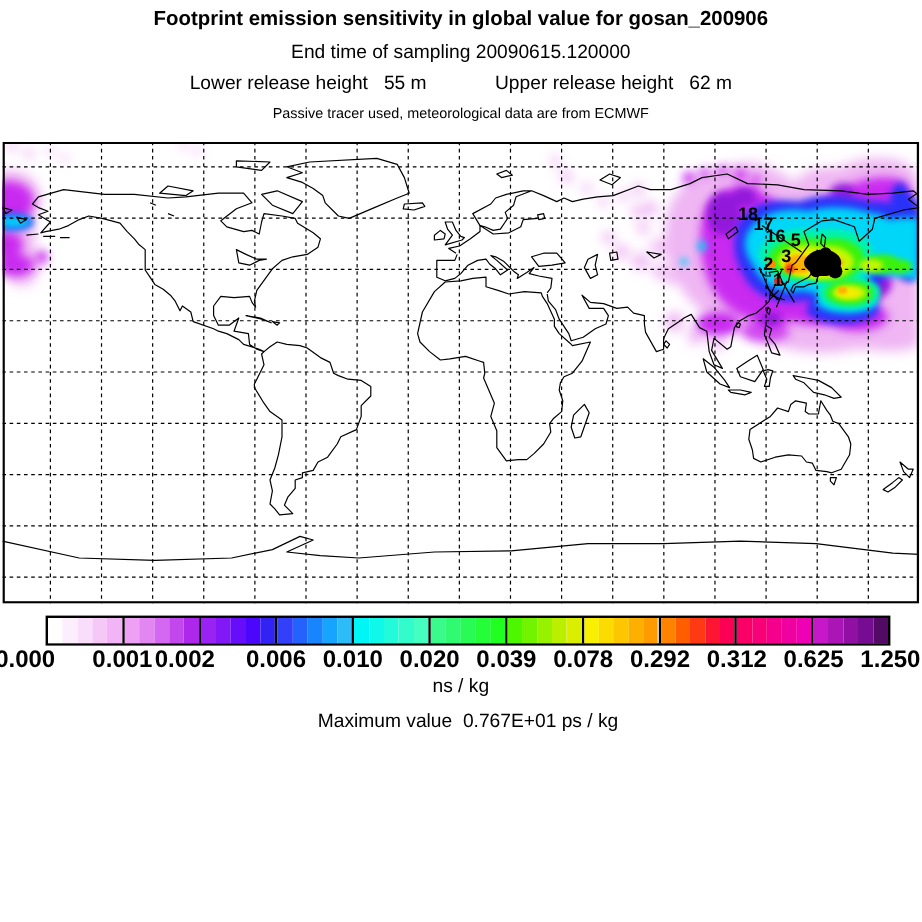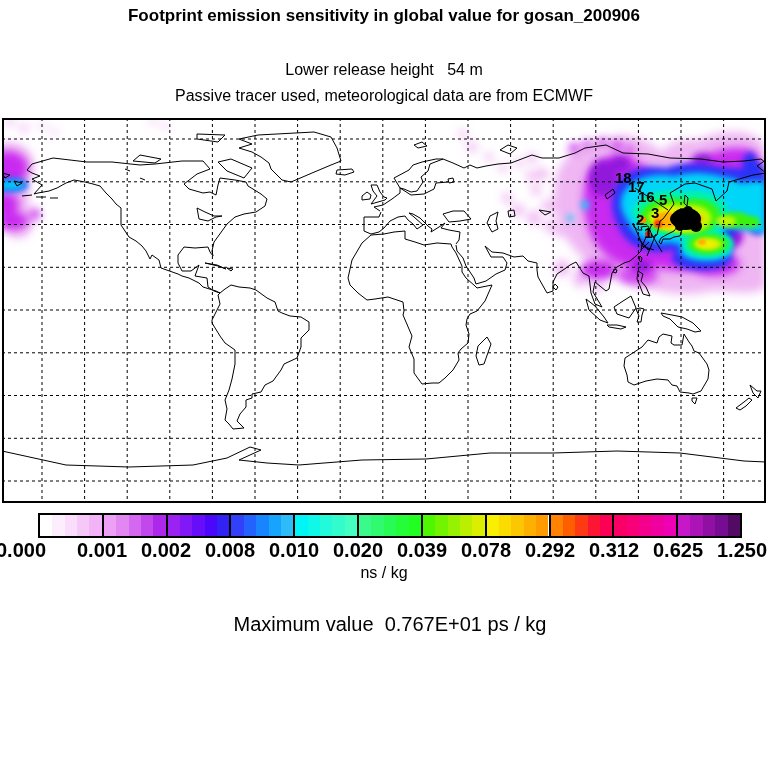--- a/index.html
+++ b/index.html
@@ -4,42 +4,44 @@
 <style>
   html,body{margin:0;padding:0;background:#fff;}
   body{width:768px;height:768px;position:relative;overflow:hidden;
        font-family:"Liberation Sans",sans-serif;color:#000;}
   .hline{position:absolute;left:0;right:0;text-align:center;white-space:pre;}
   .title{top:6px;font-size:17px;font-weight:bold;}
   .sub{font-size:16px;display:flex;justify-content:center;}
   .sub span{white-space:pre;}
   .l2{top:35px;column-gap:33px;gap:33px;}
   .l3{top:61px;gap:57px;}
-  .l4{top:87px;font-size:16px;}
+  .l4{top:87px;font-size:12px;}
   #map{position:absolute;left:2px;top:118px;width:764px;height:385px;}
   
   #cbar{position:absolute;left:38px;top:513px;width:704px;height:25px;
         border:2px solid #000;box-sizing:border-box;display:flex;background:#fff;}
   #cbar .seg{flex:1 1 0;display:flex;}
   #cbar .seg + .seg{border-left:2px solid #000;}
   #cbar .cell{flex:1 1 0;}
   #ticks{position:absolute;left:38px;top:539px;width:704px;height:20px;}
   #ticks .tick{position:absolute;top:0;transform:translateX(-50%);
                font-size:20px;font-weight:bold;white-space:nowrap;}
   .unit{top:564px;font-size:16px;}
-  .maxv{top:613px;font-size:20px;padding-left:12px;}
+  .maxv{top:593px;font-size:16px;padding-left:12px;}
 </style>
 </head>
 <body>
 
 <div class="hline title">Footprint emission sensitivity in global value for gosan_200906</div>
 <div class="hline sub l2">
+  <span>End time of sampling 20090615.120000</span>
 </div>
 <div class="hline sub l3">
-  <span>Lower release height   54 m</span>
+  <span>Lower release height   55 m</span>
+  <span>Upper release height   62 m</span>
 </div>
 <div class="hline l4">Passive tracer used, meteorological data are from ECMWF</div>
 
 <svg id="map" viewBox="0 0 764 385" xmlns="http://www.w3.org/2000/svg">
   <defs>
     <filter id="b5" x="-40%" y="-40%" width="180%" height="180%">
         <feGaussianBlur stdDeviation="5"></feGaussianBlur>
       </filter>
     <filter id="b4" x="-40%" y="-40%" width="180%" height="180%">
         <feGaussianBlur stdDeviation="4"></feGaussianBlur>
@@ -326,22 +328,22 @@
       <div class="cell" style="background: rgb(198, 24, 200);"></div>
       <div class="cell" style="background: rgb(171, 20, 182);"></div>
       <div class="cell" style="background: rgb(144, 16, 164);"></div>
       <div class="cell" style="background: rgb(117, 12, 146);"></div>
       <div class="cell" style="background: rgb(82, 10, 100);"></div>
     </div>
   </div>
 <div id="ticks">
     <span class="tick" style="left: 0px; transform: translateX(calc(-50% - 17px));">0.000</span>
     <span class="tick" style="left: 64px;">0.001</span>
-    <span class="tick" style="left: 128px;">0.002</span>
-    <span class="tick" style="left: 192px;">0.008</span>
+    <span class="tick" style="left: 116px;">0.002</span>
+    <span class="tick" style="left: 192px;">0.006</span>
     <span class="tick" style="left: 256px;">0.010</span>
     <span class="tick" style="left: 320px;">0.020</span>
     <span class="tick" style="left: 384px;">0.039</span>
     <span class="tick" style="left: 448px; text-align: right;">0.078</span>
     <span class="tick" style="left: 512px;">0.292</span>
     <span class="tick" style="left: 576px;">0.312</span>
     <span class="tick" style="left: 640px;">0.625</span>
     <span class="tick" style="left: 704px;">1.250</span>
   </div>
 <div class="hline unit">ns / kg</div>

